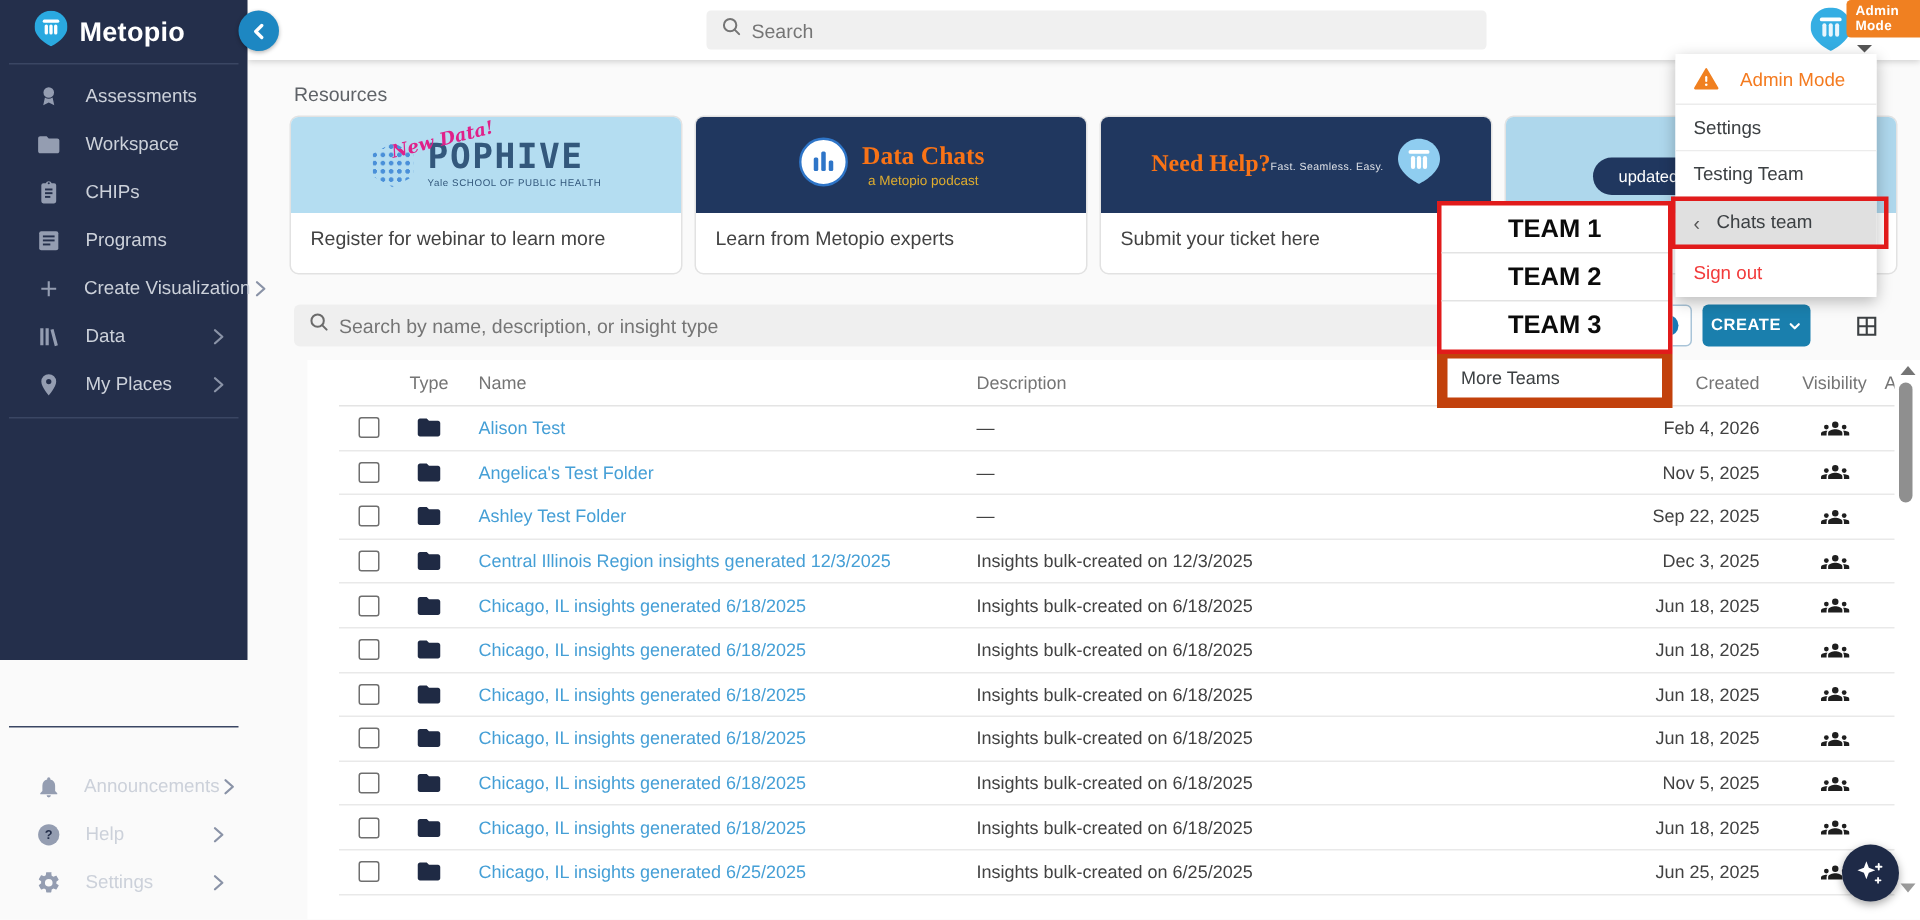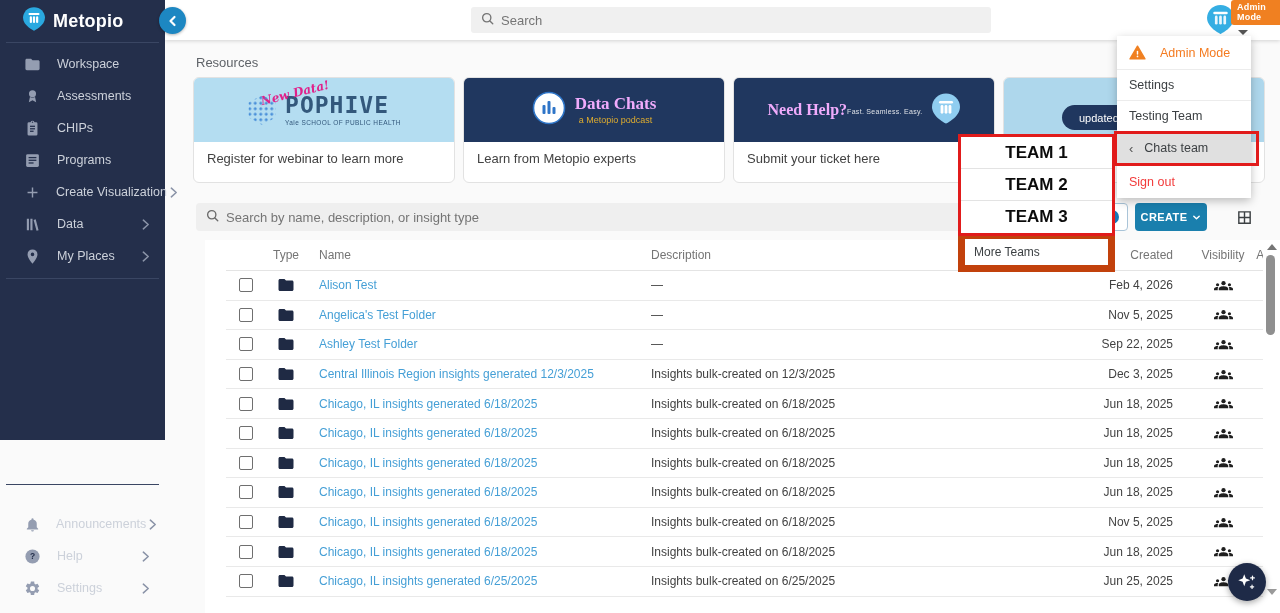--- a/index.html
+++ b/index.html
@@ -37,21 +37,21 @@
 .card { flex:1; background:#fff; border:1px solid #e2e2e2; border-radius:6px; overflow:hidden; height:106px; cursor:pointer; }
 .banner { height:64px; position:relative; display:flex; align-items:center; justify-content:center; }
 .banner.light { background:#b4ddf1; }
 .banner.navy { background:#20375f; }
 .banner.light2 { background:#aed7ec; }
 .caption { padding:9px 13px; font-size:13px; color:#424242; }
 .new-data { position:absolute; left:66px; top:8px; color:#e0218a; font-family:"DejaVu Serif",serif; font-style:italic; font-weight:bold; font-size:12px; transform:rotate(-14deg); }
 .hex-dots { width:30px; height:30px; margin-right:8px; background:radial-gradient(#4a90d9 1.4px, transparent 1.5px); background-size:5.5px 5.5px; clip-path:polygon(50% 0,95% 25%,95% 75%,50% 100%,5% 75%,5% 25%); }
 .pophive-brand { font-family:"DejaVu Sans Mono",monospace; font-weight:bold; font-size:23px; color:#33587c; letter-spacing:1px; line-height:1; }
 .pophive-sub { font-size:6.5px; color:#33587c; letter-spacing:.4px; margin-top:2px; }
-.serif-brand { font-family:"Liberation Serif",serif; font-weight:bold; color:#f0abfc; font-size:17px; line-height:1.1; }
+.serif-brand { font-family:"Liberation Serif",serif; font-weight:bold; color:#f97316; font-size:17px; line-height:1.1; }
 .gold-sub { font-size:9px; color:#deac2f; margin-top:2px; }
 .tiny-sub { font-size:7px; color:rgba(255,255,255,.85); margin-top:2px; letter-spacing:.3px; }
 .updated-pill { position:absolute; left:58px; top:27px; height:25px; background:#20375f; color:#fff; font-size:11px; border-radius:13px; padding:0 17px; display:flex; align-items:center; }
 
 
 .t-search { position:absolute; left:31px; top:163px; width:889px; height:28px; background:#efefef; border-radius:4px; display:flex; align-items:center; padding:0 9px; gap:6px; }
 .filter-btn { position:absolute; left:930px; top:163px; width:33px; height:28px; background:#fff; border:1px solid #a9c4d8; border-radius:4px; display:flex; align-items:center; justify-content:center; cursor:pointer; }
 .filter-dot { width:14px; height:14px; border-radius:50%; background:#1878b5; }
 .create-btn { position:absolute; left:970px; top:163px; width:72px; height:28px; background:#1a7fad; border:none; border-radius:4px; color:#fff; font-size:11px; font-weight:bold; letter-spacing:.4px; display:flex; align-items:center; justify-content:center; gap:5px; cursor:pointer; }
 .grid-btn { position:absolute; left:1068px; top:166px; width:22px; height:22px; background:none; border:none; display:flex; align-items:center; justify-content:center; cursor:pointer; }
@@ -114,32 +114,32 @@
             <rect x="11.7" y="10.8" width="2.6" height="8" rx="1.3" fill="#fff"></rect>
             <rect x="15.4" y="10.8" width="2.6" height="8" rx="1.3" fill="#fff"></rect>
           </svg></span>
       <span class="logo-text">Metopio</span>
     </div>
     <div class="side-divider"></div>
     <nav class="side-nav" id="side-main">
         <div class="side-item">
           <span class="s-icon">
             <svg viewBox="0 0 24 24" fill="currentColor">
+              <path d="M12 3a5 5 0 1 0 0 10 5 5 0 0 0 0-10zm-3.6 9.7L6.8 20l5.2-2.6L17.2 20l-1.6-7.3a6.9 6.9 0 0 1-7.2 0z"></path>
+            </svg>
+          </span>
+          <span class="s-label">Assessments</span>
+        </div>
+        <div class="side-item">
+          <span class="s-icon">
+            <svg viewBox="0 0 24 24" fill="currentColor">
               <path d="M10 4H4c-1.1 0-2 .9-2 2v12c0 1.1.9 2 2 2h16c1.1 0 2-.9 2-2V8c0-1.1-.9-2-2-2h-8l-2-2z"></path>
             </svg>
           </span>
           <span class="s-label">Workspace</span>
-        </div>
-        <div class="side-item">
-          <span class="s-icon">
-            <svg viewBox="0 0 24 24" fill="currentColor">
-              <path d="M12 3a5 5 0 1 0 0 10 5 5 0 0 0 0-10zm-3.6 9.7L6.8 20l5.2-2.6L17.2 20l-1.6-7.3a6.9 6.9 0 0 1-7.2 0z"></path>
-            </svg>
-          </span>
-          <span class="s-label">Assessments</span>
         </div>
         <div class="side-item">
           <span class="s-icon">
             <svg viewBox="0 0 24 24">
               <path fill="currentColor" d="M17 3h-2.2a3 3 0 0 0-5.6 0H7a2 2 0 0 0-2 2v15a2 2 0 0 0 2 2h10a2 2 0 0 0 2-2V5a2 2 0 0 0-2-2zm-5-1a1 1 0 1 1 0 2 1 1 0 0 1 0-2z"></path>
               <rect x="8.5" y="8" width="7" height="1.8" fill="#242f4b"></rect>
               <rect x="8.5" y="11.5" width="7" height="1.8" fill="#242f4b"></rect>
               <rect x="8.5" y="15" width="5" height="1.8" fill="#242f4b"></rect>
             </svg>
           </span>

